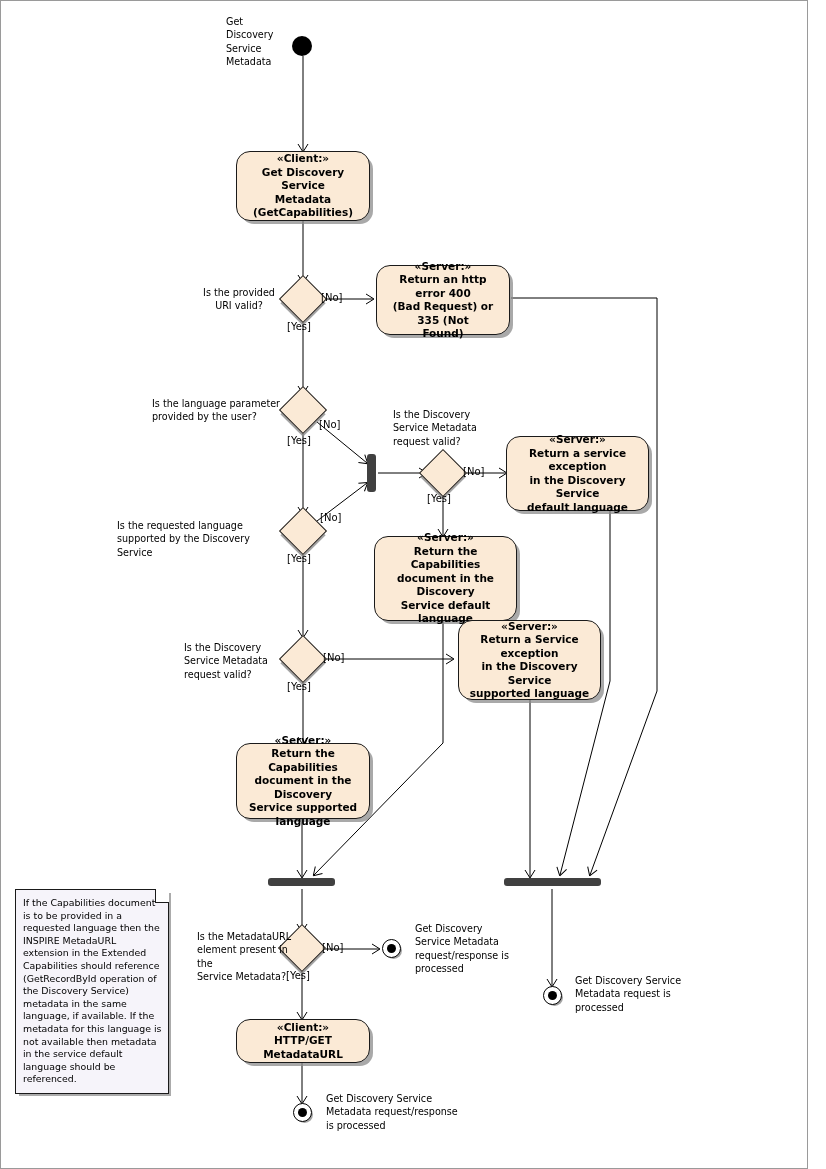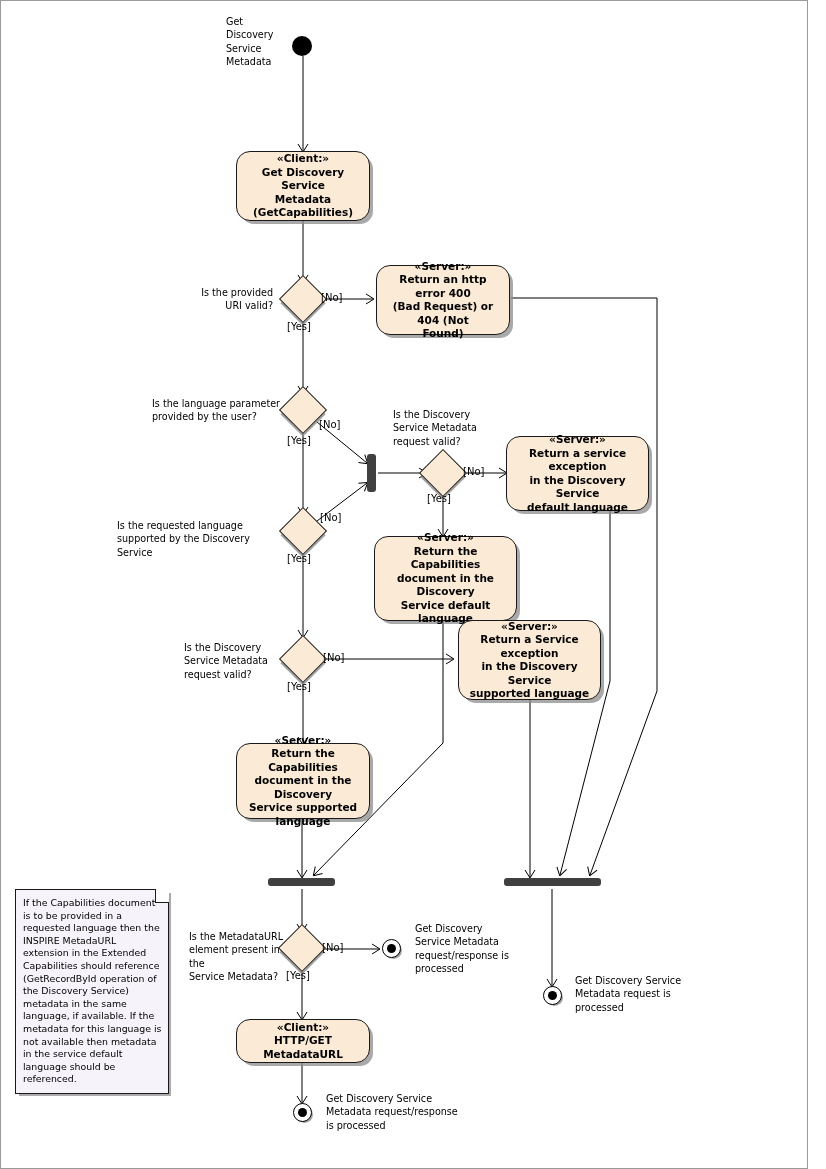--- a/index.html
+++ b/index.html
@@ -197,29 +197,29 @@
 Service
 Metadata</div>
 
   <div class="node act" style="left:235px; top:150px; width:134px; height:70px;">
     <span class="stereo">«Client:»</span>
     <span class="body" style="white-space:pre-line">Get Discovery Service
 Metadata (GetCapabilities)</span>
   </div>
 
   <div class="node diamond" style="left:285px; top:281px;"></div>
-  <div class="lbl" style="left:180px; top:285px; width:92px; text-align:right;">Is the provided
+  <div class="lbl" style="left:192px; top:285px; width:92px; text-align:center;">Is the provided
 URI valid?</div>
   <div class="guard" style="left:320px; top:291px;">[No]</div>
   <div class="guard" style="left:286px; top:320px;">[Yes]</div>
 
   <div class="node act" style="left:375px; top:264px; width:134px; height:70px;">
     <span class="stereo">«Server:»</span>
     <span class="body" style="white-space:pre-line">Return an http error 400
-(Bad Request) or 404 (Not
+(Bad Request) or 335 (Not
 Found)</span>
   </div>
 
   <div class="node diamond" style="left:285px; top:392px;">
   </div>
   <div class="lbl" style="left:151px; top:396px; width:134px; text-align:left;">Is the language parameter
 provided by the user?</div>
   <div class="guard" style="left:318px; top:418px;">[No]</div>
   <div class="guard" style="left:286px; top:434px;">[Yes]</div>
 
@@ -272,21 +272,21 @@
     <span class="body" style="white-space:pre-line">Return the Capabilities
 document in the Discovery
 Service supported
 language</span>
   </div>
 
   <div class="node bar-h" style="left:267px; top:877px; width:67px;"></div>
   <div class="node bar-h" style="left:503px; top:877px; width:97px;"></div>
 
   <div class="node diamond" style="left:284px; top:930px;"></div>
-  <div class="lbl" style="left:188px; top:929px; width:106px; text-align:left;">Is the MetadataURL
+  <div class="lbl" style="left:196px; top:929px; width:106px; text-align:left;">Is the MetadataURL
 element present in the
 Service Metadata?</div>
   <div class="guard" style="left:321px; top:941px;">[No]</div>
   <div class="guard" style="left:285px; top:969px;">[Yes]</div>
 
   <div class="node final" style="left:381px; top:938px;">
       <span class="dot"></span>
     </div>
   <div class="lbl" style="left:414px; top:921px; width:100px;">Get Discovery
 Service Metadata

